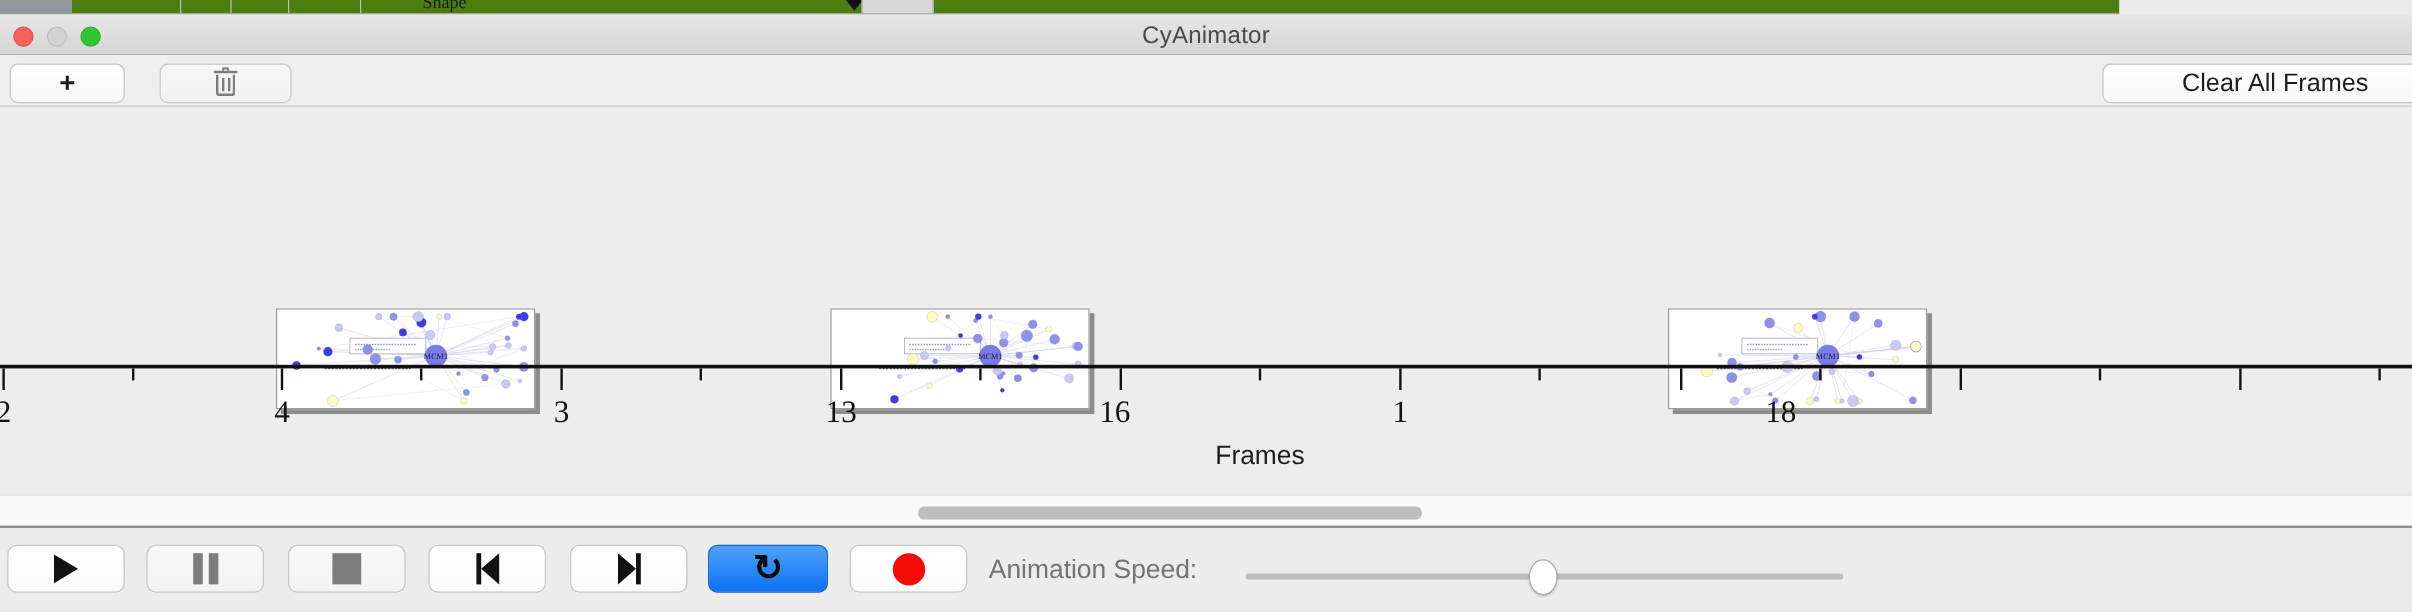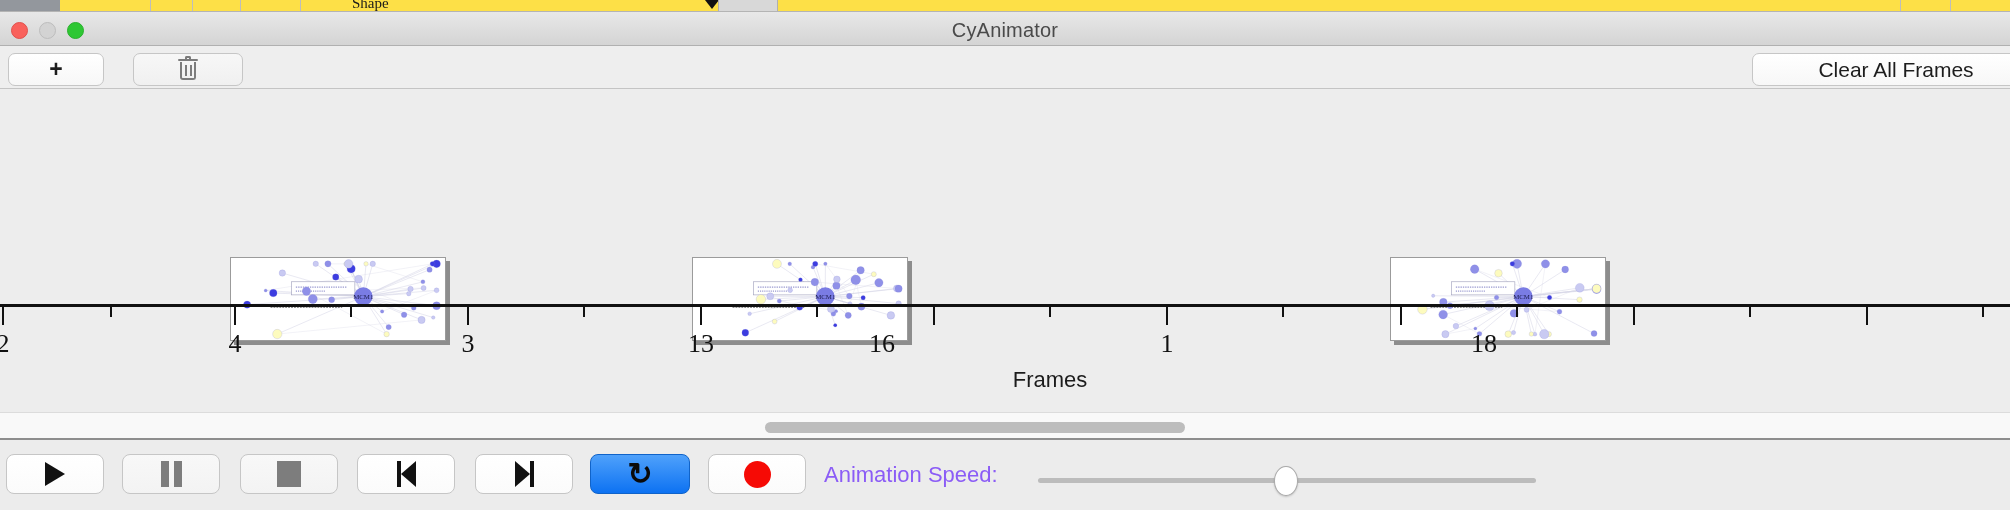--- a/index.html
+++ b/index.html
@@ -7,22 +7,22 @@
     width: 2010px; height: 510px;
     font-family: "Liberation Sans", sans-serif;
     background: #ececec;
     overflow: hidden;
   }
 
   #app { position: relative; width: 2010px; height: 510px; }
 
   
   .bg-strip {
-    position: absolute; left: 0; top: 0; width: 2010px; height: 12px;
-    background: #fde047;
+    position: absolute; left: 0; top: 0; width: 1766px; height: 12px;
+    background: #4d7c0f;
     border-bottom: 1px solid #b4b4b4;
     overflow: hidden;
   }
   .bg-strip .bg-dark { position:absolute; left:0; top:0; width:60px; height:12px; background:#93979d; }
   .bg-strip .bg-text {
     position: absolute; left: 352px; top: -5px;
     font-size: 15px; color: #1a1a1a;
     font-family: "Liberation Serif", serif;
     white-space: nowrap;
   }
@@ -145,21 +145,21 @@
   .ic-prev { display:flex; align-items:center; }
   .ic-prev i { display:block; width:4px; height:26px; background:#111; }
   .ic-prev b { display:block; width:0;height:0;border-right:15px solid #111;border-top:13px solid transparent;border-bottom:13px solid transparent;}
   .ic-next { display:flex; align-items:center; }
   .ic-next b { display:block; width:0;height:0;border-left:15px solid #111;border-top:13px solid transparent;border-bottom:13px solid transparent;}
   .ic-next i { display:block; width:4px; height:26px; background:#111; }
   .ic-loop { font-size: 30px; line-height: 30px; color:#0a0a0a; font-weight:bold; }
   .ic-record { width:27px;height:27px;border-radius:50%;background:#f60a05; }
 
   .speed-label {
-    position: absolute; left: 824px; top: 20px; font-size: 22px; color: #8b5cf6;
+    position: absolute; left: 824px; top: 20px; font-size: 22px; color: #737373;
     white-space: nowrap;
   }
   .slider {
     position: absolute; left: 1038px; top: 36px; width: 498px; height: 5px;
     background: #bcbcbc; border-radius: 3px;
   }
   .slider .knob {
     position: absolute; left: 236px; top: -12px; width: 24px; height: 30px;
     background: #ffffff; border: 1px solid #a9a9a9; border-radius: 50%;
     box-shadow: 0 1px 2px rgba(0,0,0,.18);
@@ -496,21 +496,21 @@
         <div class="tick minor" style="left: 1282px;"></div>
         <div class="tick minor" style="left: 1516px;"></div>
         <div class="tick minor" style="left: 1749px;"></div>
         <div class="tick minor" style="left: 1982px;"></div>
       </div>
     <div id="labels-layer">
         <div class="tick-label" style="left: 3px;">2</div>
         <div class="tick-label" style="left: 235px;">4</div>
         <div class="tick-label" style="left: 468px;">3</div>
         <div class="tick-label" style="left: 701px;">13</div>
-        <div class="tick-label" style="left: 882px;">16</div>
+        <div class="tick-label" style="left: 929px;">16</div>
         <div class="tick-label" style="left: 1167px;">1</div>
         <div class="tick-label" style="left: 1484px;">18</div>
       </div>
     <div class="axis-title">
       <span>Frames</span>
     </div>
   </div>
 
   <div class="hscroll">
     <div class="thumb"></div>

